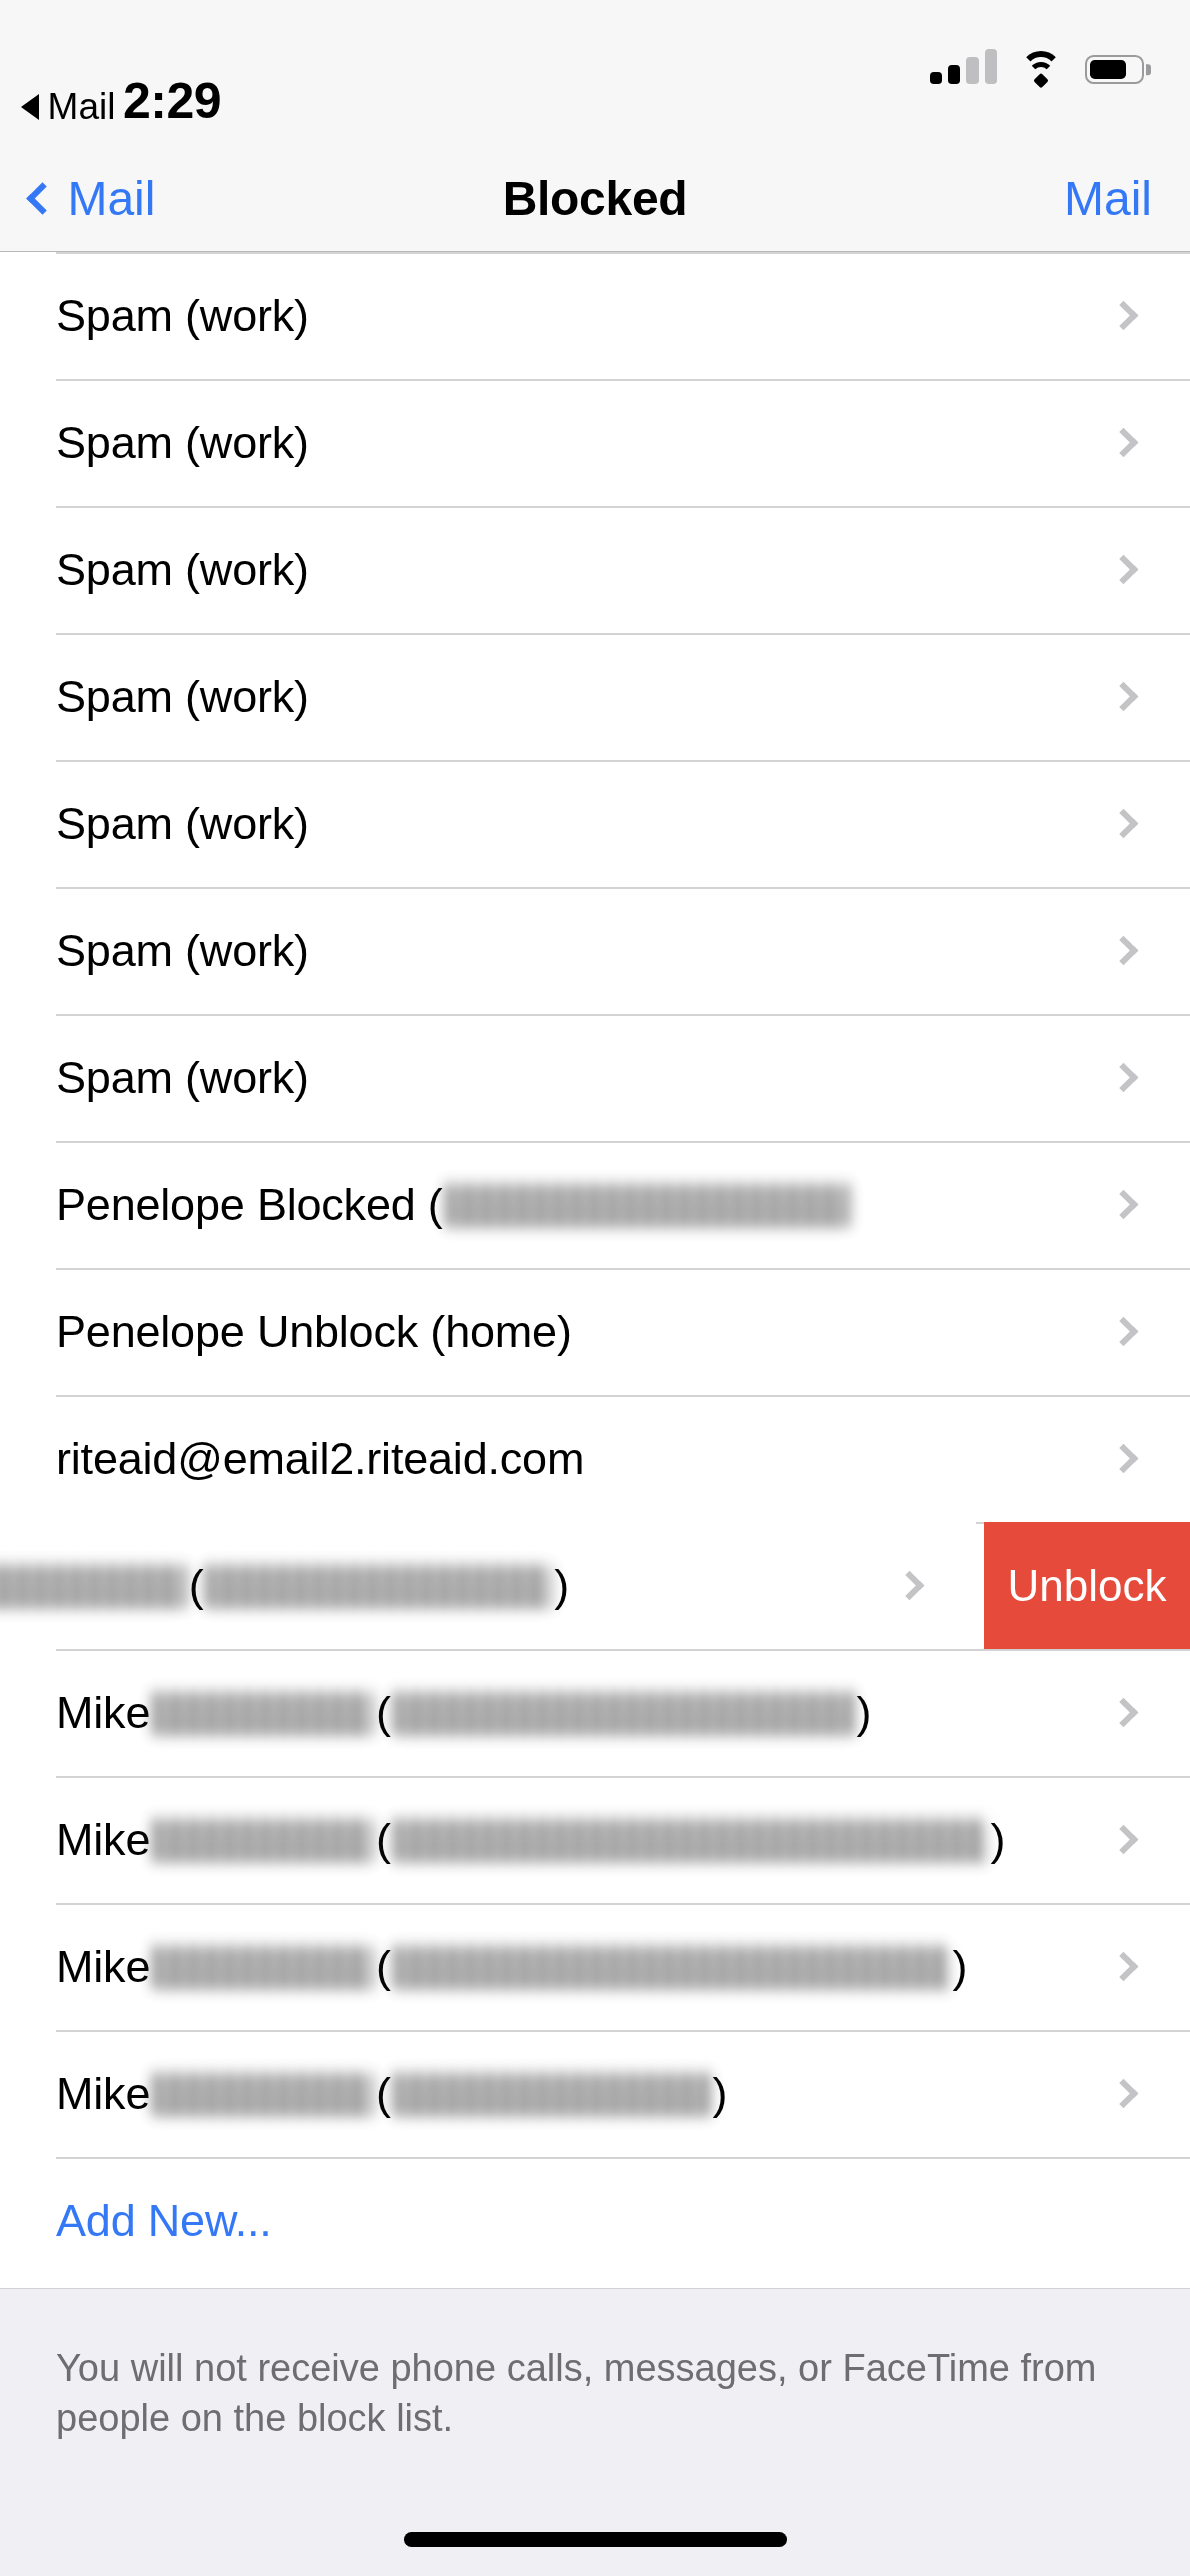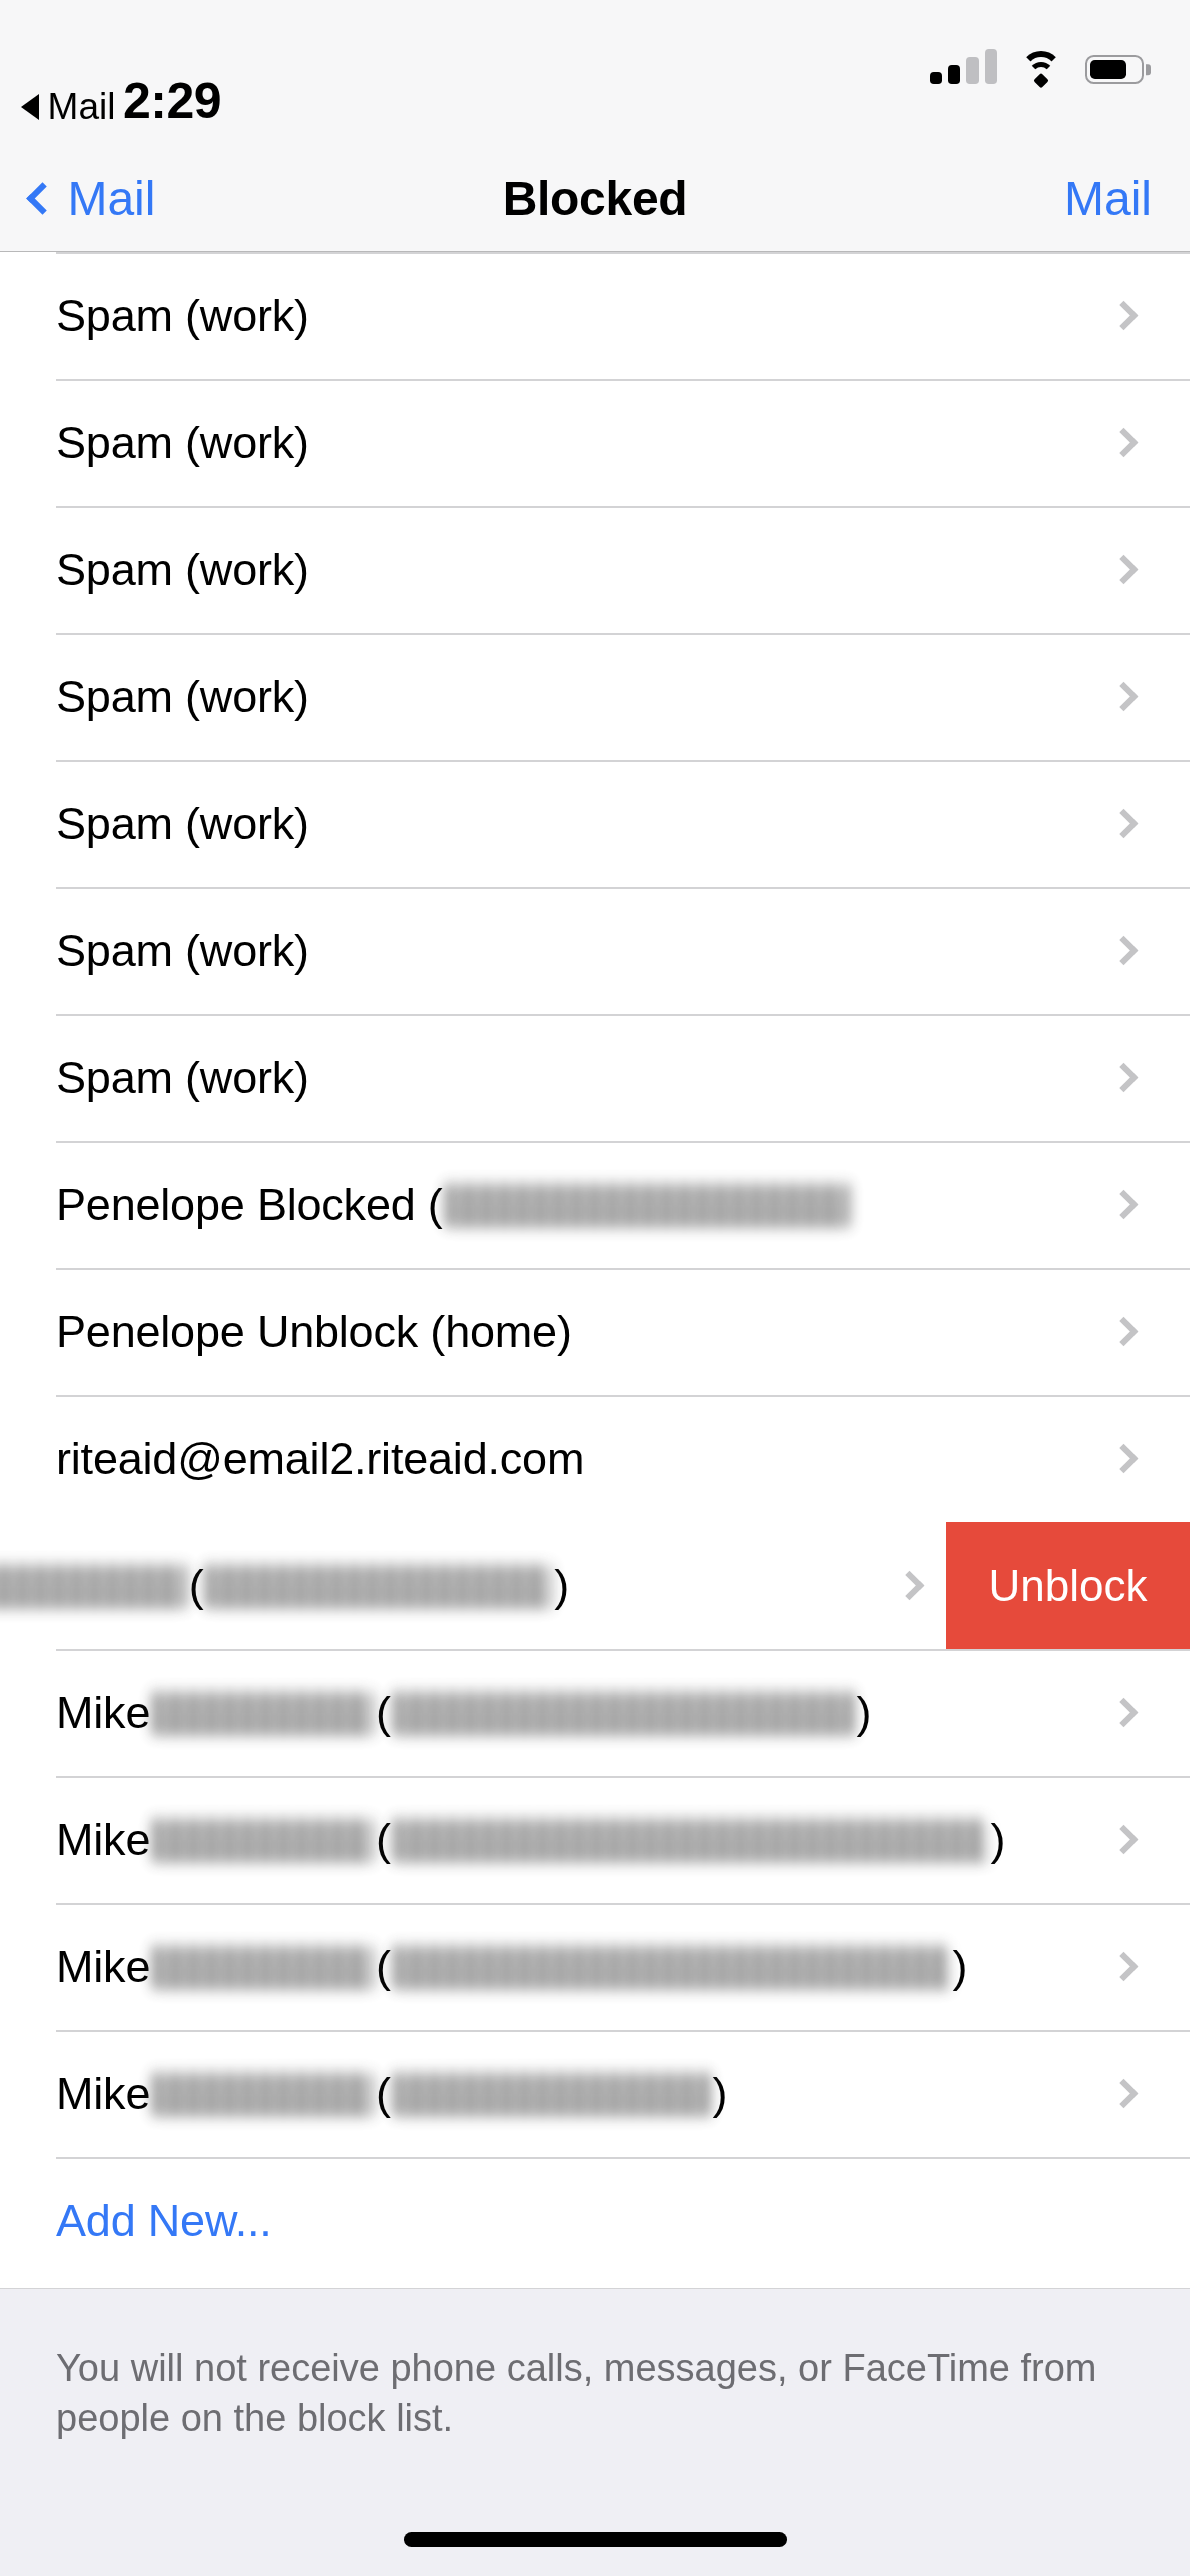--- a/index.html
+++ b/index.html
@@ -214,21 +214,21 @@
     align-items:center;
     padding-left:56px;
     background:#FFFFFF;
   }
   .swipe-content .chev {
     right:56px;
   }
   .unblock-btn {
     position:absolute;
     right:0; top:0; bottom:0;
-    width:244px;
+    width:206px;
     background:#E64A3B;
     color:#FFFFFF;
     font-size:44px;
     font-weight:400;
     display:flex;
     align-items:center;
     justify-content:center;
   }
 
   .row.addnew .row-label { color:#3478F6; }

